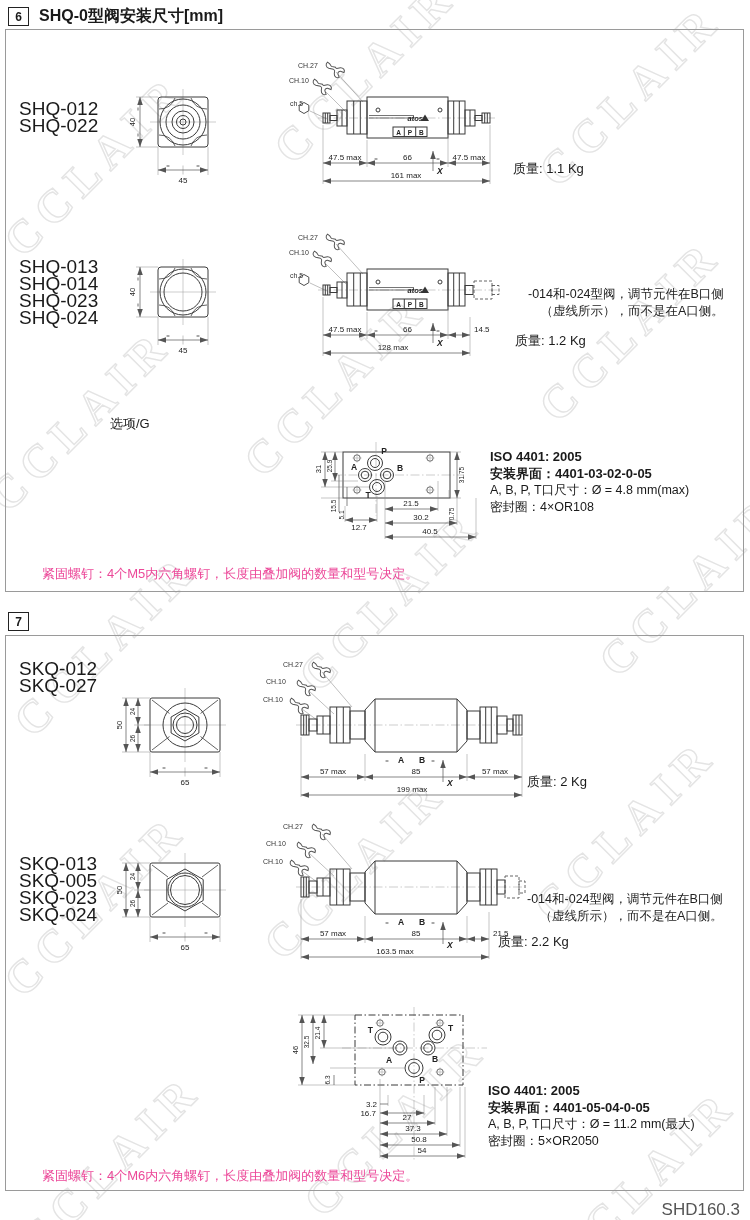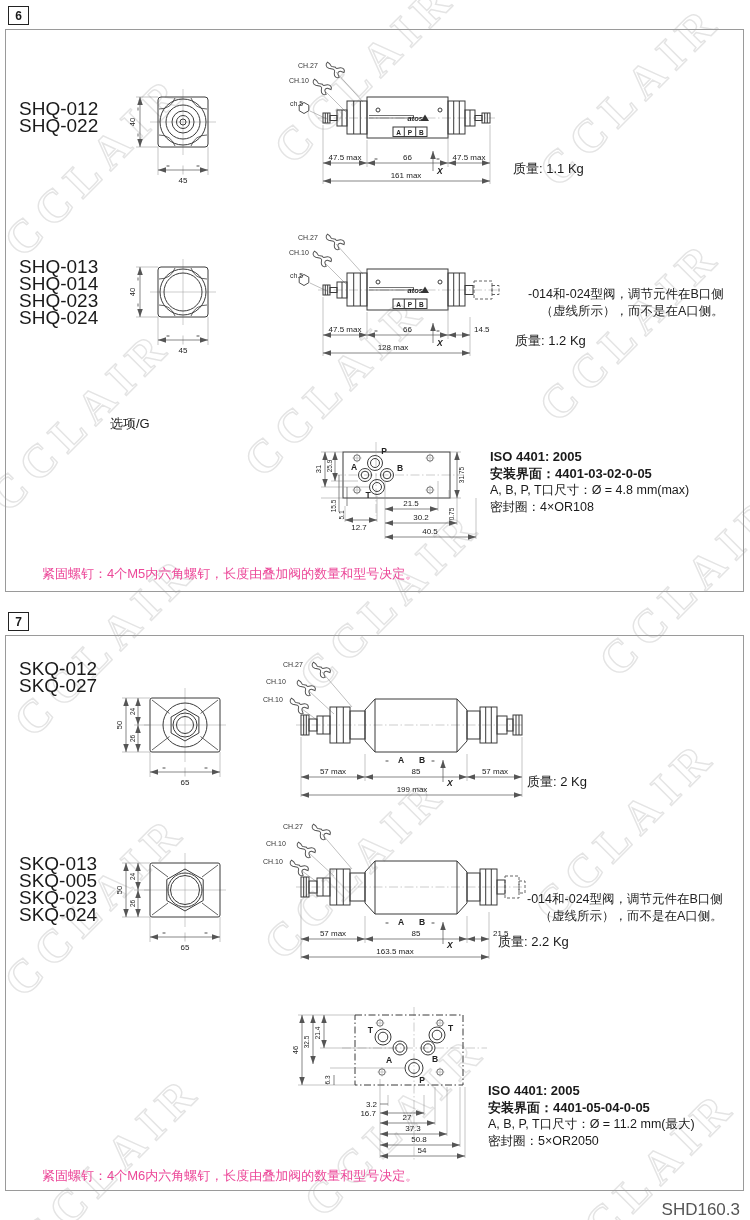--- a/index.html
+++ b/index.html
@@ -88,20 +88,21 @@
 <span class="wm" style="left:690px;top:585px">CCLAIR</span>
 <span class="wm" style="left:95px;top:905px">CCLAIR</span>
 <span class="wm" style="left:355px;top:868px">CCLAIR</span>
 <span class="wm" style="left:625px;top:830px">CCLAIR</span>
 <span class="wm" style="left:110px;top:1165px">CCLAIR</span>
 <span class="wm" style="left:395px;top:1125px">CCLAIR</span>
 <span class="wm" style="left:645px;top:1180px">CCLAIR</span>
 
 <div class="sec-head" style="top:6px">
   <span class="sec-num">6</span>
+  <span class="sec-title">SHQ-0型阀安装尺寸[mm]</span>
 </div>
 <div class="sec-box" style="left:5px;top:29px;width:737px;height:561px"></div>
 
 <div class="models" style="left:19px;top:100px">
   <div>SHQ-012</div>
   <div>SHQ-022</div>
 </div>
 
 <svg class="abs" style="left:128px;top:83px" width="120" height="112" viewBox="0 0 120 112">
   <path d="M55,6 V72 M22,39 H88" class="thin"></path>

